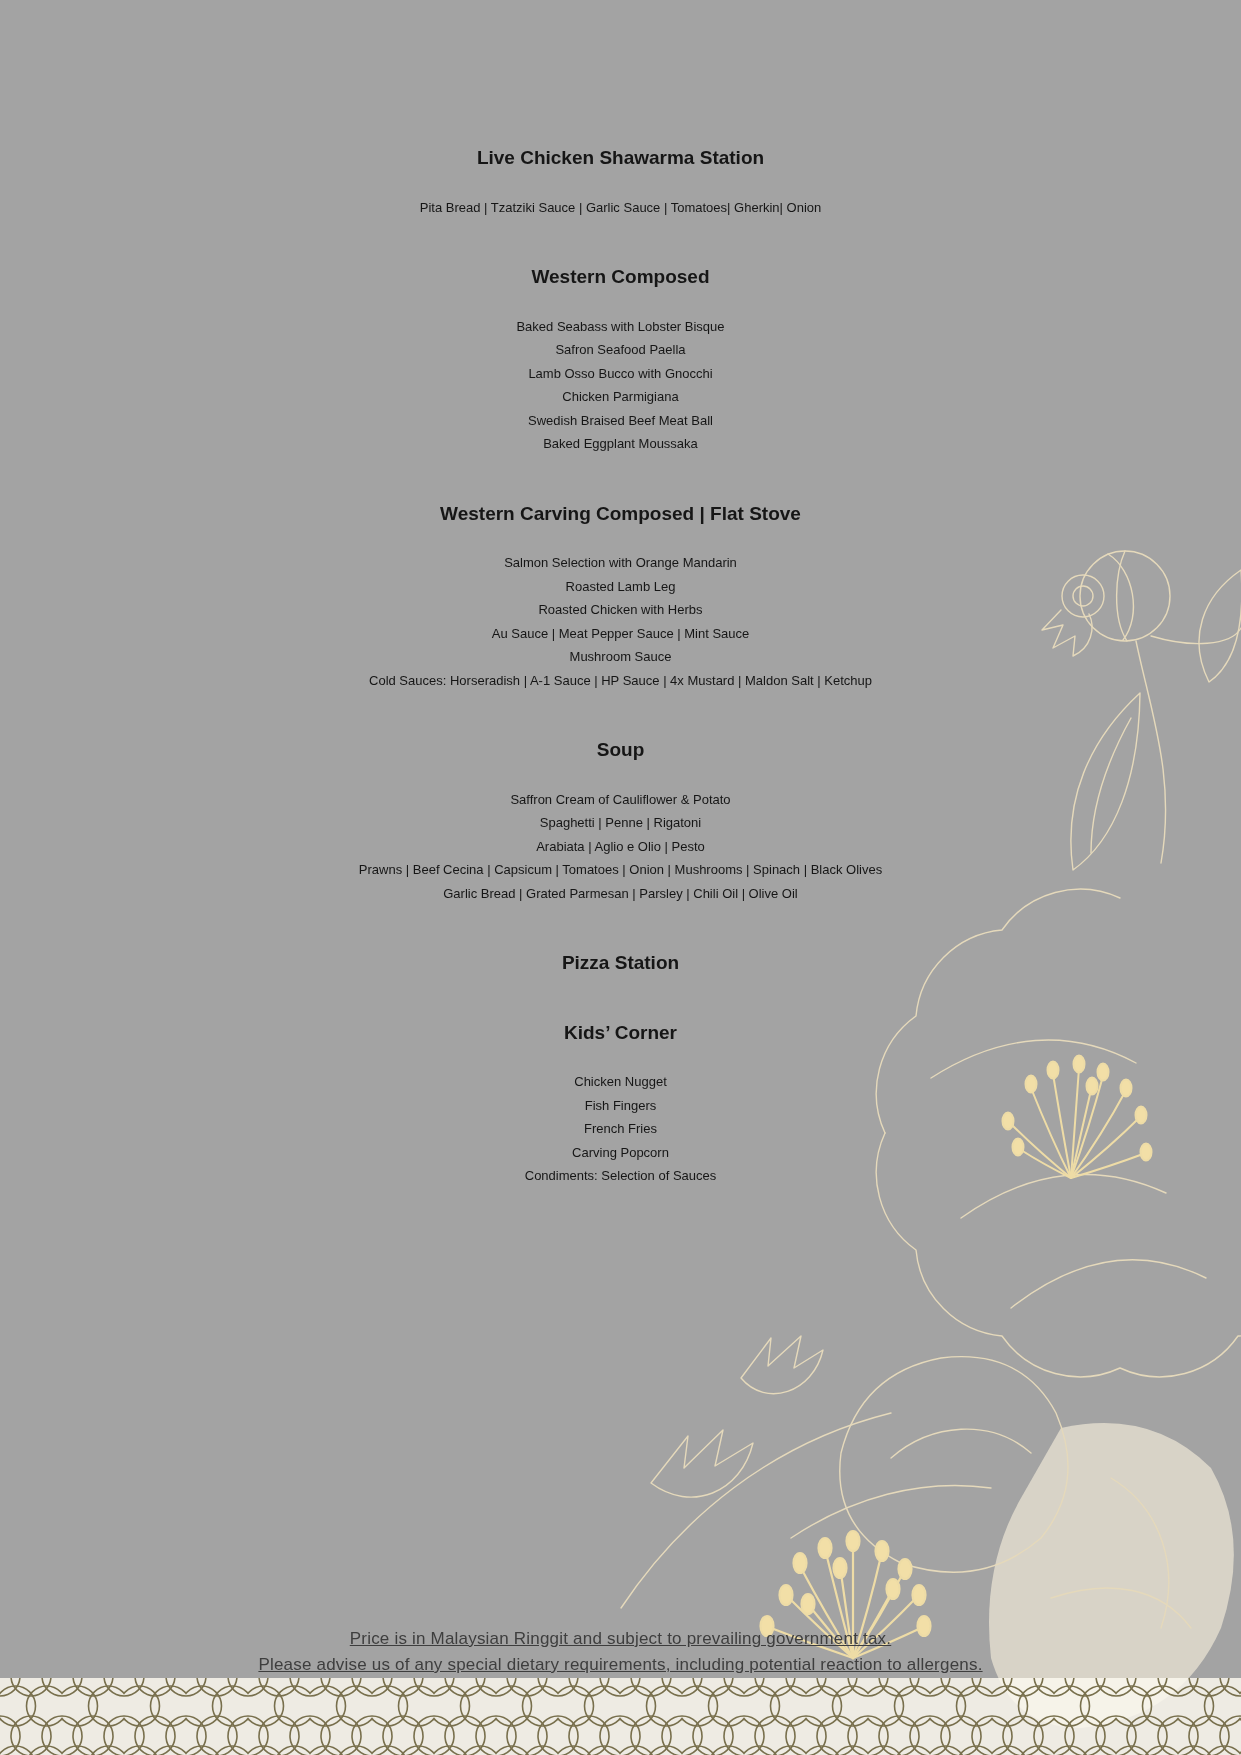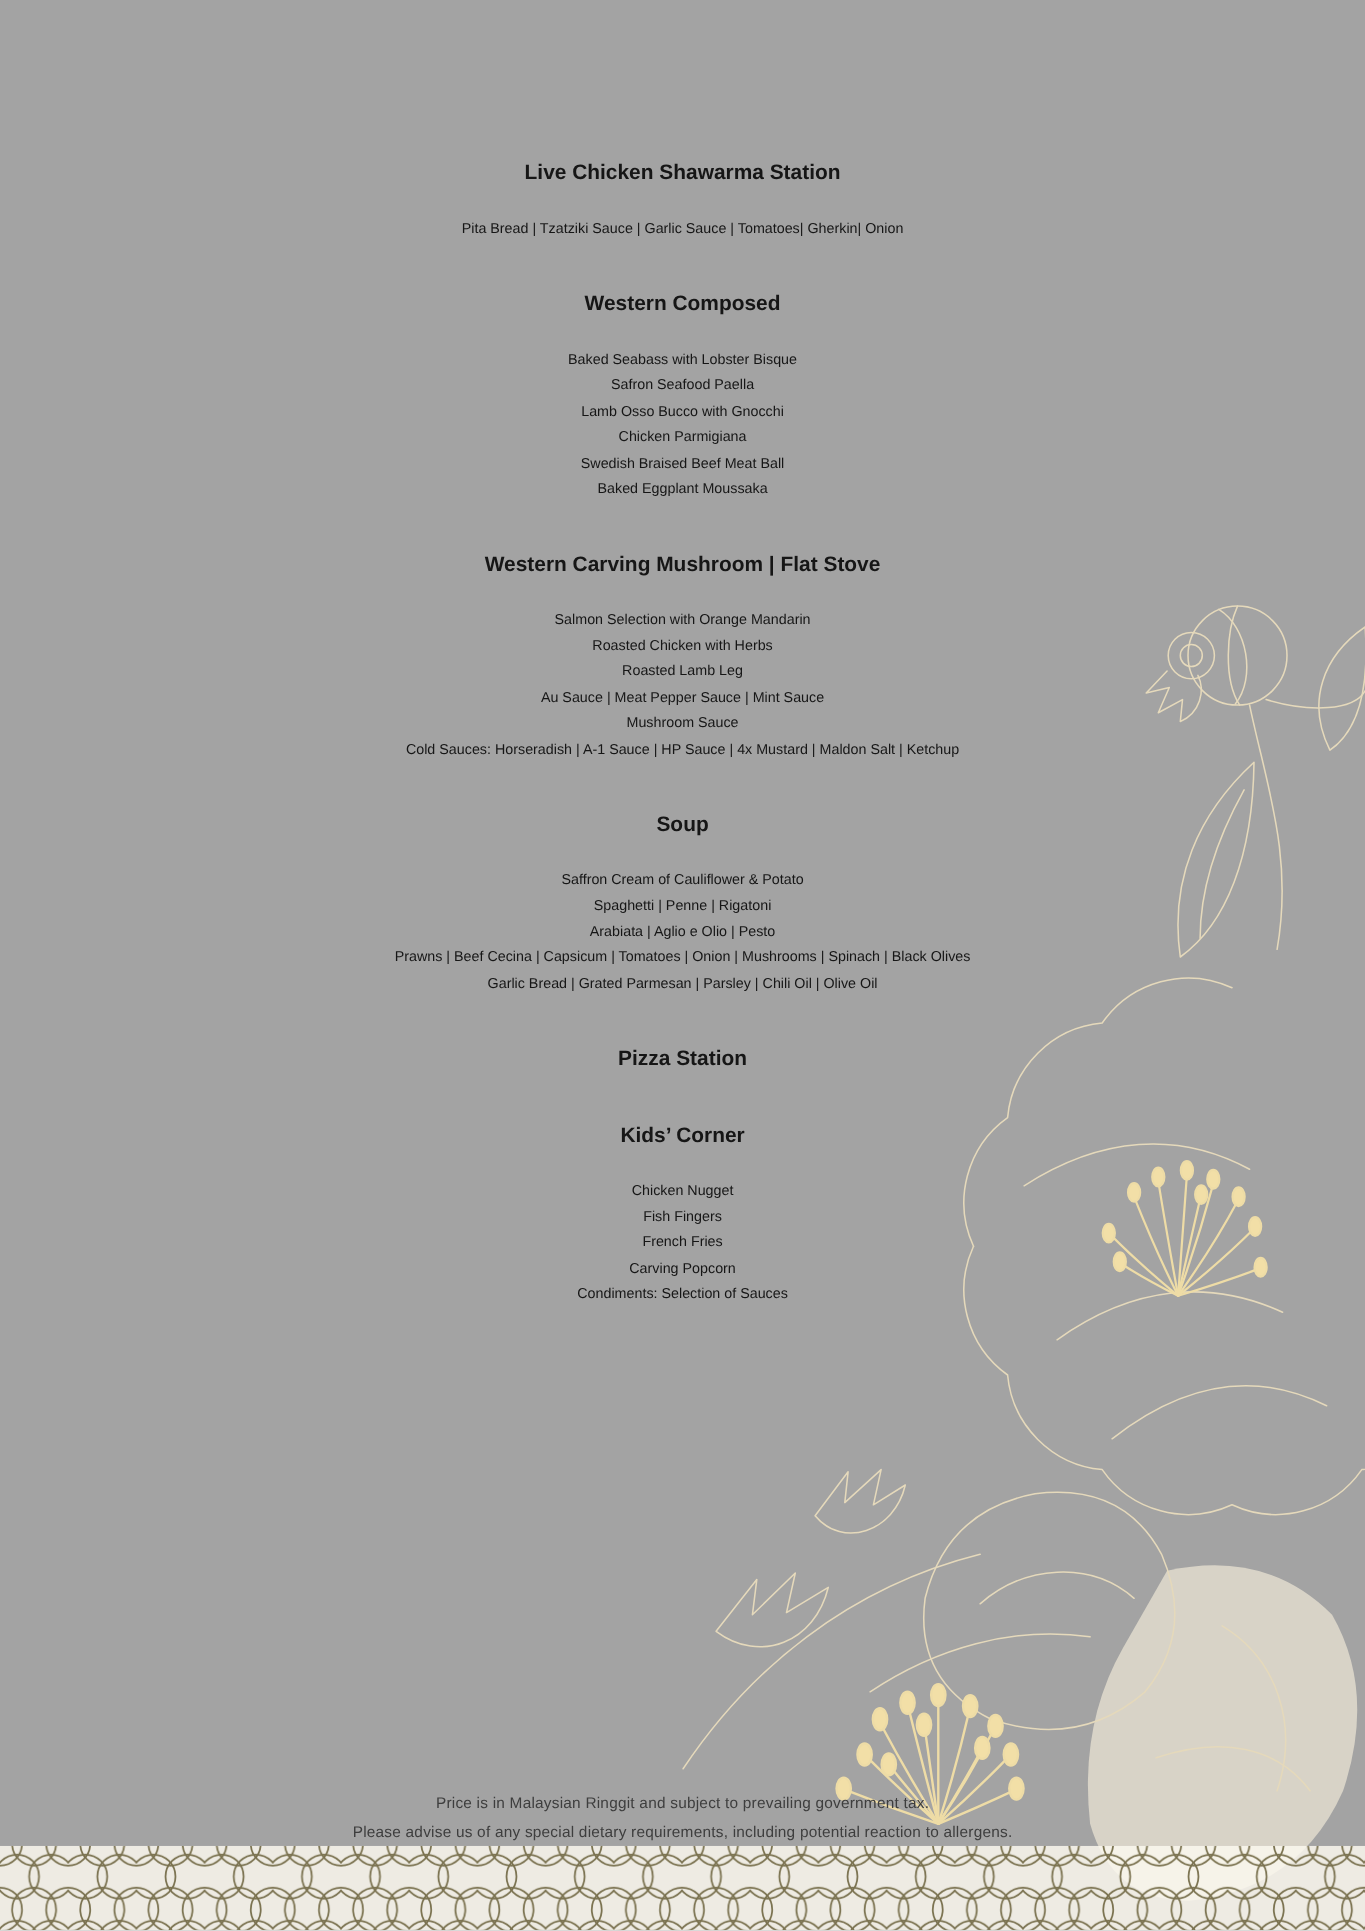--- a/index.html
+++ b/index.html
@@ -30,22 +30,23 @@
   }
   .menu h2.heading:first-child { margin-top:0; }
   .menu p.item {
     font-size:13px; color:#161616;
     line-height:23.5px; margin:0;
   }
   
   .footnote {
     position:absolute; top:1626px; left:0; right:0;
     text-align:center; z-index:3;
-    color:#3e3e3e; font-size:14px; line-height:26px;
+    color:#3e3e3e; font-size:17px; line-height:26px;
     letter-spacing:0.2px;
+    text-decoration:underline;
   }
   .footnote p { margin:0; }
   
   .band {
     position:absolute; bottom:0; left:0;
     width:1241px; height:77px; z-index:2;
     display:block;
   }
 </style>
 </head>
@@ -141,24 +142,24 @@
   <main class="menu">
       <h2 class="heading">Live Chicken Shawarma Station</h2>
       <p class="item">Pita Bread | Tzatziki Sauce | Garlic Sauce | Tomatoes| Gherkin| Onion</p>
       <h2 class="heading">Western Composed</h2>
       <p class="item">Baked Seabass with Lobster Bisque</p>
       <p class="item">Safron Seafood Paella</p>
       <p class="item">Lamb Osso Bucco with Gnocchi</p>
       <p class="item">Chicken Parmigiana</p>
       <p class="item">Swedish Braised Beef Meat Ball</p>
       <p class="item">Baked Eggplant Moussaka</p>
-      <h2 class="heading">Western Carving Mushroom | Flat Stove</h2>
+      <h2 class="heading">Western Carving Composed | Flat Stove</h2>
       <p class="item">Salmon Selection with Orange Mandarin</p>
+      <p class="item">Roasted Lamb Leg</p>
       <p class="item">Roasted Chicken with Herbs</p>
-      <p class="item">Roasted Lamb Leg</p>
       <p class="item">Au Sauce | Meat Pepper Sauce | Mint Sauce</p>
       <p class="item">Mushroom Sauce</p>
       <p class="item">Cold Sauces: Horseradish | A-1 Sauce | HP Sauce | 4x Mustard | Maldon Salt | Ketchup</p>
       <h2 class="heading">Soup</h2>
       <p class="item">Saffron Cream of Cauliflower &amp; Potato</p>
       <p class="item">Spaghetti | Penne | Rigatoni</p>
       <p class="item">Arabiata | Aglio e Olio | Pesto</p>
       <p class="item">Prawns | Beef Cecina | Capsicum | Tomatoes | Onion | Mushrooms | Spinach | Black Olives</p>
       <p class="item">Garlic Bread | Grated Parmesan | Parsley | Chili Oil | Olive Oil</p>
       <h2 class="heading">Pizza Station</h2>

